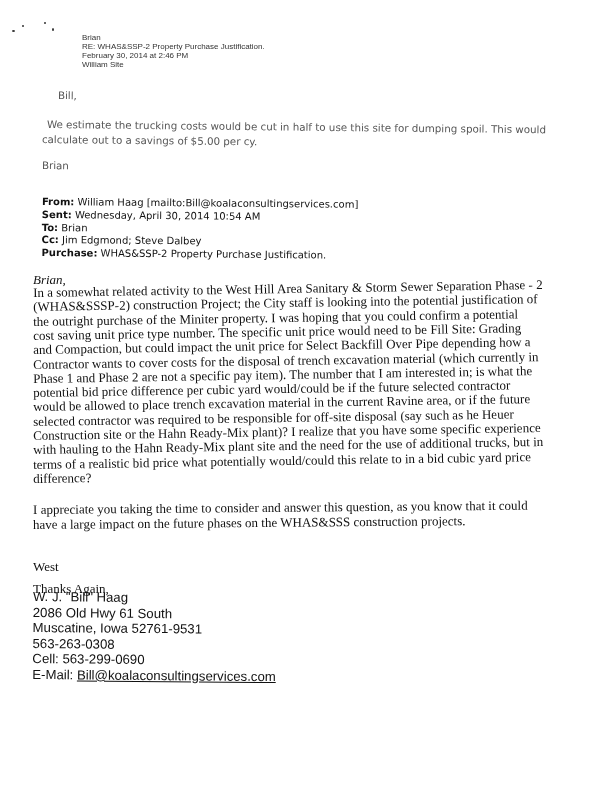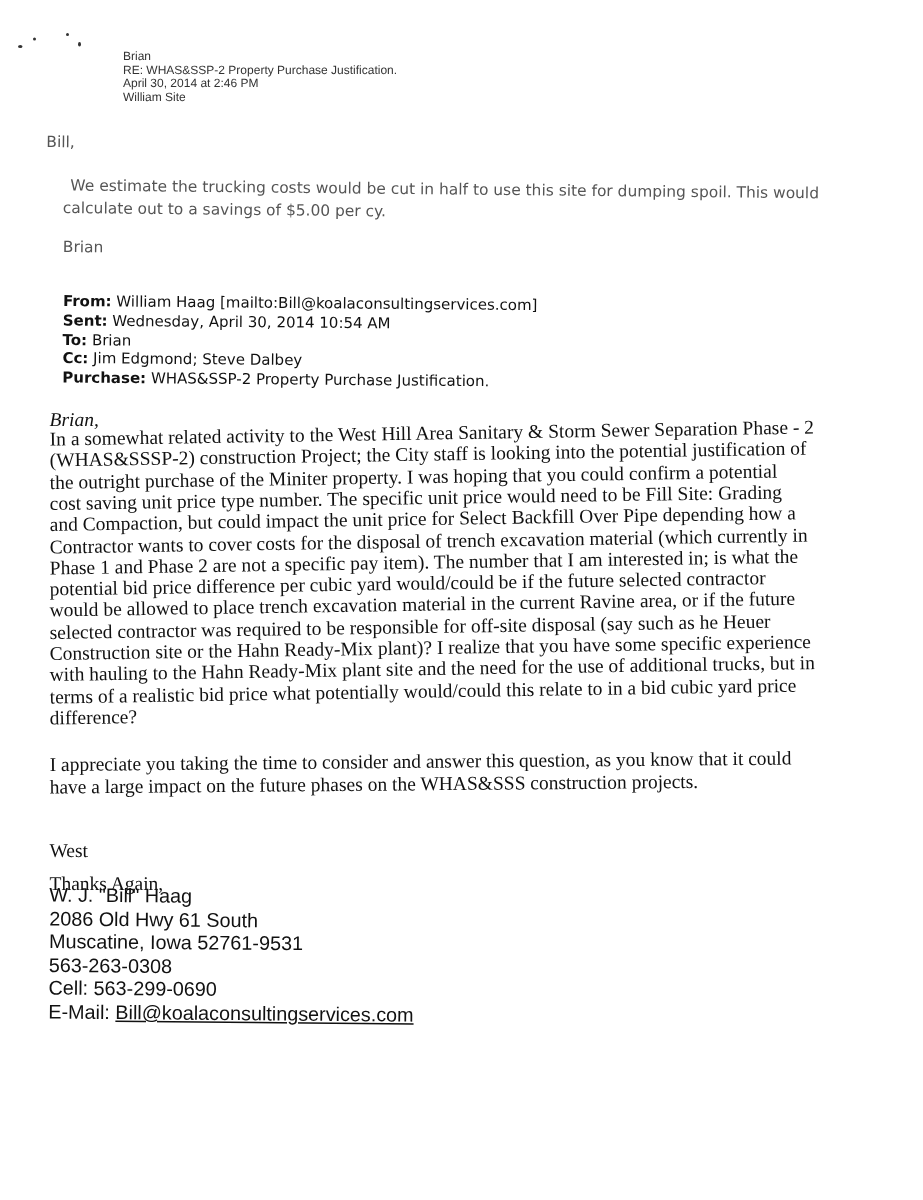--- a/index.html
+++ b/index.html
@@ -24,25 +24,25 @@
 <div class="specks">
   <span class="speck" style="left:0;top:8px;width:3px;height:2px;"></span>
   <span class="speck" style="left:10px;top:3px;width:2px;height:2px;"></span>
   <span class="speck" style="left:32px;top:0px;width:2px;height:2px;"></span>
   <span class="speck" style="left:40px;top:6px;width:2px;height:3px;"></span>
 </div>
 
 <div class="meta">
   <div>Brian</div>
   <div>RE: WHAS&amp;SSP-2 Property Purchase Justification.</div>
-  <div>April 30, 2014 at 2:46 PM</div>
+  <div>February 30, 2014 at 2:46 PM</div>
   <div>William Site</div>
 </div>
 
-<div class="reply" style="left:31px;top:89px;">Bill,</div>
+<div class="reply" style="left:58px;top:89px;">Bill,</div>
 <div class="reply" style="left:47px;top:118px;">We estimate the trucking costs would be cut in half to use this site for dumping spoil.  This would</div>
 <div class="reply" style="left:42px;top:133px;">calculate out to a savings of $5.00 per cy.</div>
 <div class="reply" style="left:42px;top:159px;">Brian</div>
 
 <div class="hdr">
   <div><b>From:</b> <span>William Haag [mailto:Bill@koalaconsultingservices.com]</span></div>
   <div><b>Sent:</b> <span>Wednesday, April 30, 2014 10:54 AM</span></div>
   <div><b>To:</b> <span>Brian</span></div>
   <div><b>Cc:</b> <span>Jim Edgmond; Steve Dalbey</span></div>
   <div><b>Purchase:</b> <span>WHAS&amp;SSP-2 Property Purchase Justification.</span></div>

